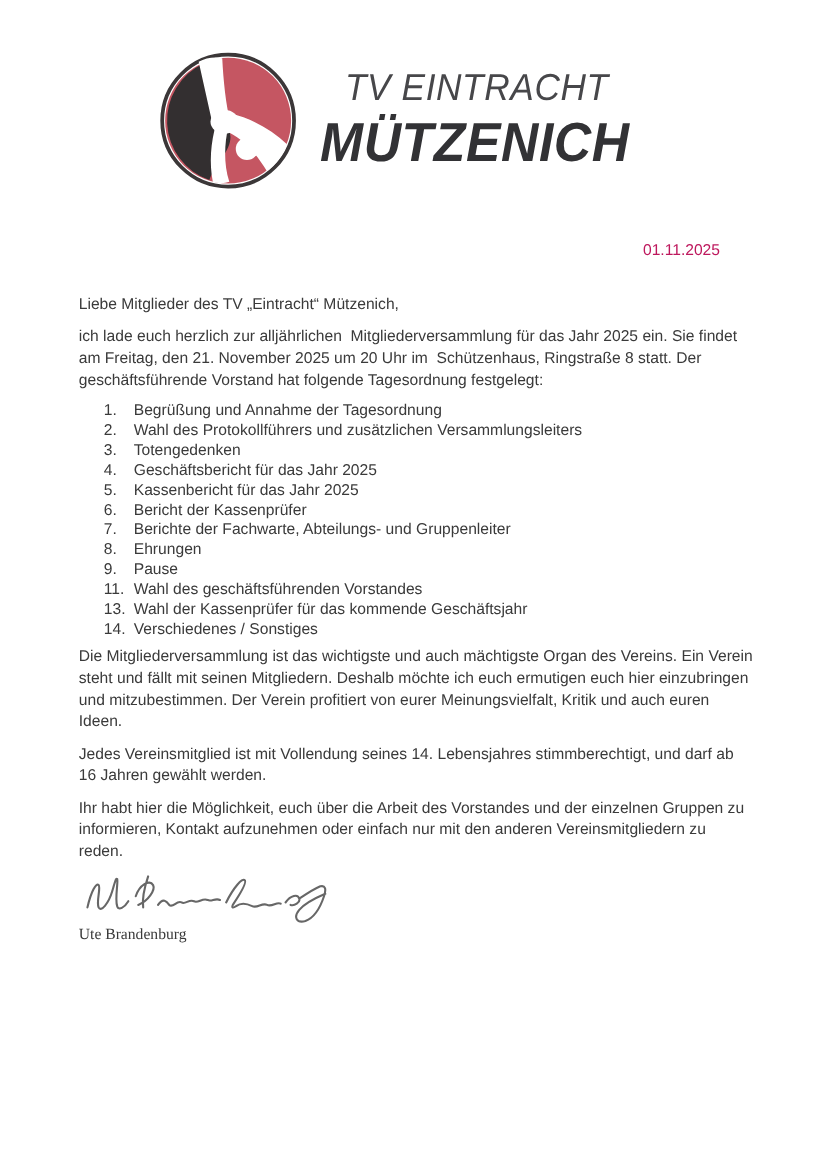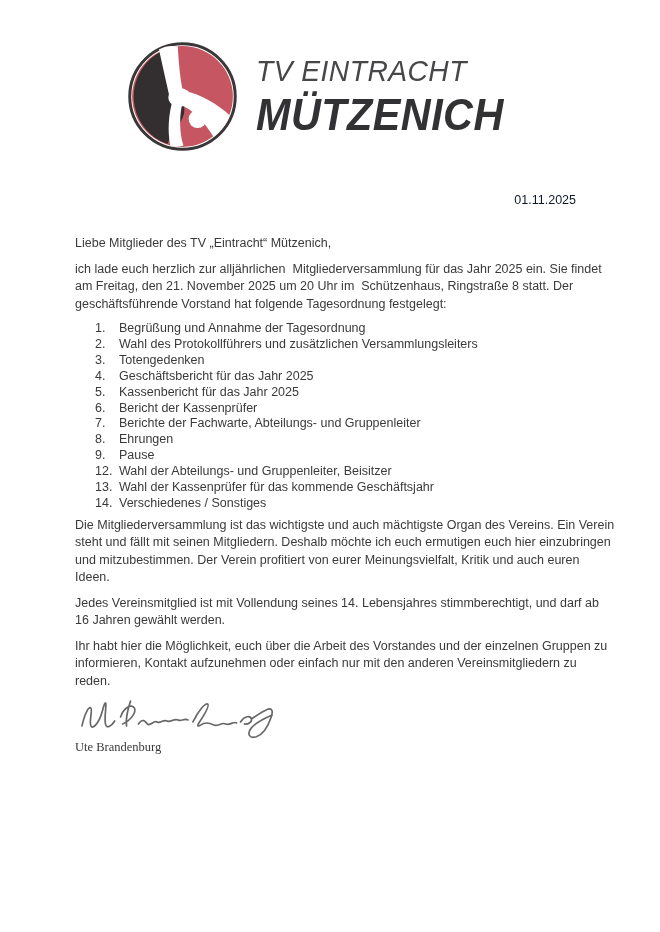--- a/index.html
+++ b/index.html
@@ -11,47 +11,47 @@
     color:#3a3a3a;
     overflow:hidden;
   }
 
   
   .logo-row {
     position:absolute; left:126px; top:40px;
     display:flex; align-items:center; gap:17px;
   }
   .logo-mark { width:113px; height:113px; flex:none; }
-  .logo-text { display:flex; flex-direction:column; }
+  .logo-text { display:flex; flex-direction:column;align-items:center; }
   .logo-line1 {
     font-style:italic; font-weight:400;
     font-size:30px; line-height:1;
     color:#47474a; letter-spacing:0.5px;
     transform:scaleX(0.94); transform-origin:0 50%;
     white-space:nowrap;
   }
   .logo-line2 {
     font-style:italic; font-weight:700;
     font-size:44px; line-height:1;
     color:#323235; letter-spacing:0.5px;
     margin-top:7px;
     transform:scaleX(0.94); transform-origin:0 50%;
     white-space:nowrap;
   }
 
   
   .date-line {
     position:absolute; top:193px; left:0;
     width:576px; text-align:right;
-    font-size:12.5px; color:#0f172a;
+    font-size:12.5px; color:#be185d;
   }
 
   
   .letter-body {
-    position:absolute; left:75px; top:235px;
+    position:absolute; left:63px; top:235px;
     width:540px;
     font-size:12.5px; line-height:17.5px;
   }
   .letter-body p { margin:0 0 8px 0; white-space:pre-wrap; }
   .salutation { margin-bottom:8px; }
 
   ol.agenda {
     list-style:none;
     margin:5px 0 5px 0; padding:0;
     line-height:15.9px;
@@ -155,25 +155,25 @@
           <span class="num">8.</span>
           <span class="txt">Ehrungen</span>
         </li>
 
         <li>
           <span class="num">9.</span>
           <span class="txt">Pause</span>
         </li>
 
 
-
-        <li>
-          <span class="num">12.</span>
-          <span class="txt">Wahl der Abteilungs- und Gruppenleiter, Beisitzer</span>
-        </li>
+        <li>
+          <span class="num">11.</span>
+          <span class="txt">Wahl des geschäftsführenden Vorstandes</span>
+        </li>
+
 
         <li>
           <span class="num">13.</span>
           <span class="txt">Wahl der Kassenprüfer für das kommende Geschäftsjahr</span>
         </li>
 
         <li>
           <span class="num">14.</span>
           <span class="txt">Verschiedenes / Sonstiges</span>
         </li>

